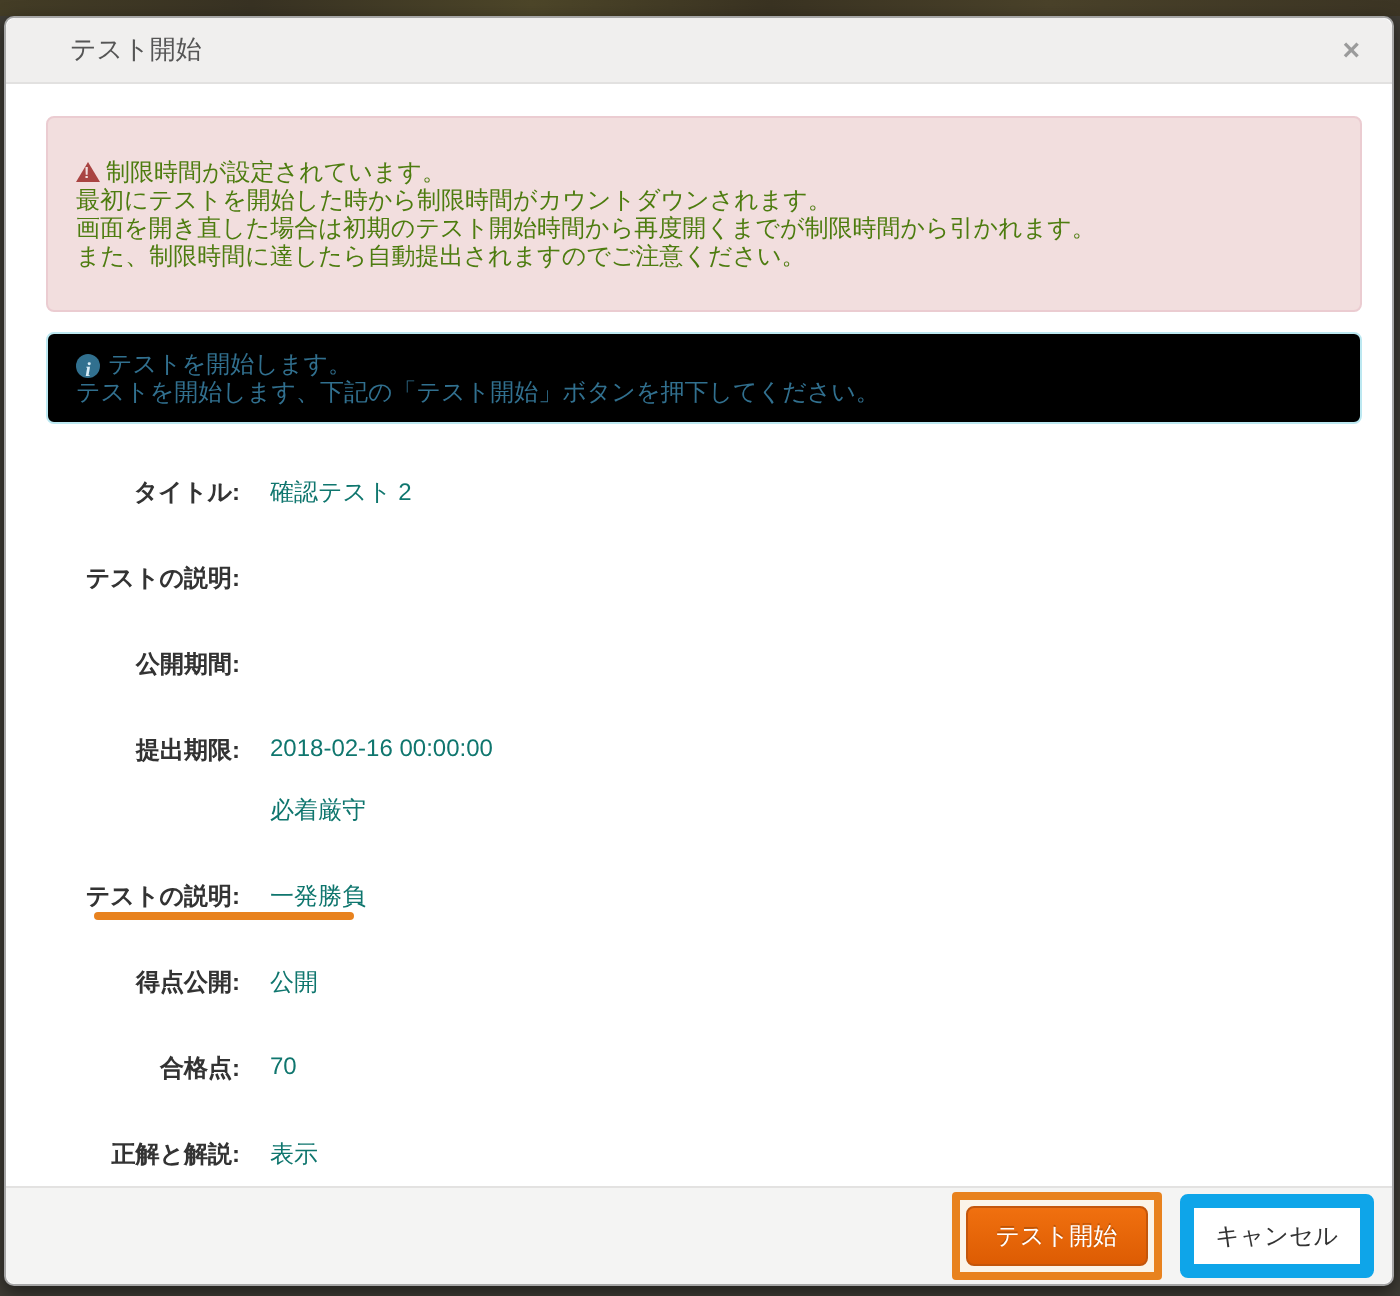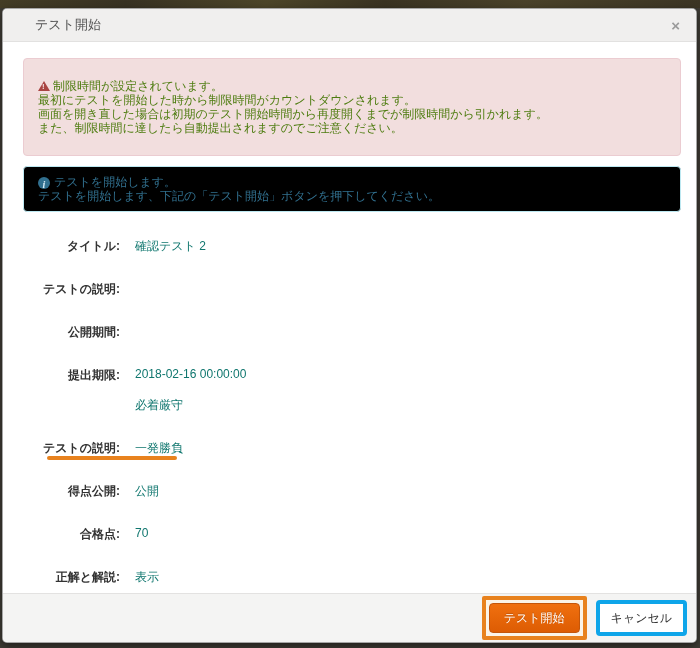--- a/index.html
+++ b/index.html
@@ -78,21 +78,21 @@
   .btn{
     font-size:12px;border-radius:4px;cursor:pointer;line-height:14px;
     font-family:inherit;display:inline-block;box-sizing:border-box;
   }
   .btn-start{
     background:linear-gradient(#f0700f,#dd5c03);
     border:1px solid #c4560a;color:#fff;padding:7px 14px;
     text-shadow:0 -1px 0 rgba(0,0,0,.2);
   }
   .btn-cancel{
-    background:#fff;border:4px solid #0ea5e9;color:#333;
+    background:#fff;border:7px solid #0ea5e9;color:#333;
     padding:7px 11px;margin-left:9px;
   }
 </style>
 </head>
 <body>
 
 <div class="backdrop-top"></div>
 
 <div class="modal">
 

